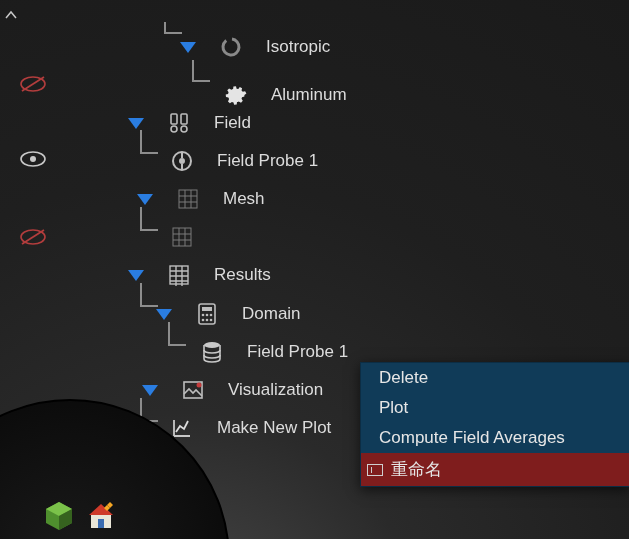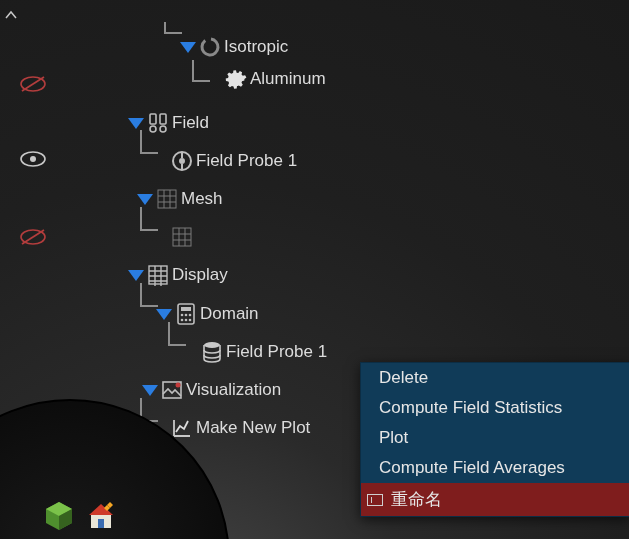--- a/index.html
+++ b/index.html
@@ -37,21 +37,21 @@
   .tree {
     position: absolute;
     left: 110px;
     top: 0;
     width: 500px;
   }
   .node {
     position: absolute;
     display: flex;
     align-items: center;
-    gap: 2px;
+    gap: 23px;
     height: 30px;
   }
   .expander {
     width: 0; height: 0;
     border-left: 8px solid transparent;
     border-right: 8px solid transparent;
     border-top: 11px solid #2a7de1;
     display: inline-block;
   }
   .node-icon {
@@ -182,21 +182,21 @@
   <div class="node" style="left:70px;top:32px">
     <span class="expander"></span>
     <span class="node-icon">
       <svg width="24" height="24" viewBox="0 0 24 24">
           <circle cx="12" cy="12" r="8" stroke="#8a8a8a" stroke-width="3" fill="none" stroke-dasharray="38 6" transform="rotate(-40 12 12)"></circle>
         </svg>
     </span>
     <span class="label">Isotropic</span>
   </div>
 
-  <div class="node" style="left:114px;top:64px">
+  <div class="node" style="left:114px;top:80px">
     <span class="node-icon">
       <svg width="24" height="24" viewBox="0 0 24 24" fill="#e4e4e4">
           <path d="M12 8a4 4 0 100 8 4 4 0 000-8zm8.4 4l2-1.5-1.3-2.3-2.4.6a7 7 0 00-1.2-1.2l.6-2.4-2.3-1.3L14.3 6a7 7 0 00-1.7-.3L12 3.3l-2.6.3-.3 2.4a7 7 0 00-1.7.7L5.1 5.4 3.3 7.3l1.3 2a7 7 0 00-.5 1.6l-2.4.6.3 2.6 2.4.3a7 7 0 00.7 1.7L4 18.4l1.9 1.8 2-1.3a7 7 0 001.6.5l.6 2.4 2.6-.3.3-2.4a7 7 0 001.7-.7l2.3 1.3 1.8-1.9-1.3-2a7 7 0 00.5-1.6l2.4-.6z"></path>
         </svg>
     </span>
     <span class="label">Aluminum</span>
   </div>
 
   <div class="node" style="left:18px;top:108px">
     <span class="expander"></span>
@@ -243,21 +243,21 @@
   </div>
 
   <div class="node" style="left:18px;top:260px">
     <span class="expander"></span>
     <span class="node-icon">
       <svg width="24" height="24" viewBox="0 0 24 24" stroke="#bdbdbd" fill="none" stroke-width="1.4">
           <rect x="3" y="3" width="18" height="18"></rect>
           <path d="M3 8h18M3 13h18M3 18h18M9 3v20M15 3v20"></path>
         </svg>
     </span>
-    <span class="label">Display</span>
+    <span class="label">Results</span>
   </div>
 
   <div class="node" style="left:46px;top:299px">
     <span class="expander"></span>
     <span class="node-icon">
       <svg width="24" height="24" viewBox="0 0 24 24" stroke="#bdbdbd" fill="#bdbdbd" stroke-width="0">
           <rect x="4" y="2" width="16" height="20" rx="2" fill="none" stroke="#bdbdbd" stroke-width="1.6"></rect>
           <rect x="7" y="5" width="10" height="4" fill="#bdbdbd"></rect>
           <circle cx="8" cy="13" r="1.3"></circle>
           <circle cx="12" cy="13" r="1.3"></circle>
@@ -302,23 +302,20 @@
         </svg>
     </span>
     <span class="label">Make New Plot</span>
   </div>
 
 </div>
 
 <div class="ctx">
   <div class="ctx-item">
       <span>Delete</span>
-    </div>
-  <div class="ctx-item">
-      <span>Compute Field Statistics</span>
     </div>
   <div class="ctx-item">
       <span>Plot</span>
     </div>
   <div class="ctx-item">
       <span>Compute Field Averages</span>
     </div>
   <div class="ctx-item rn">
     <span class="rn-icon"></span>
     <span>重命名</span>

